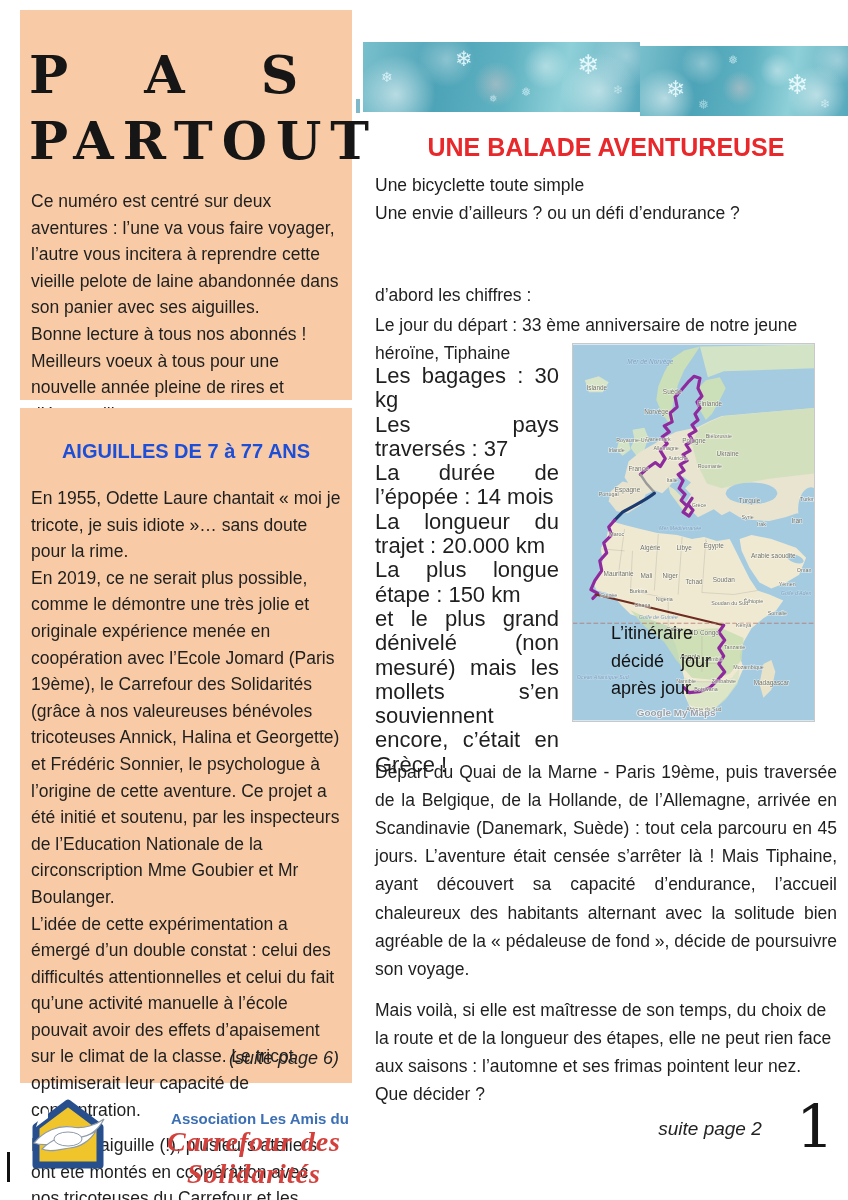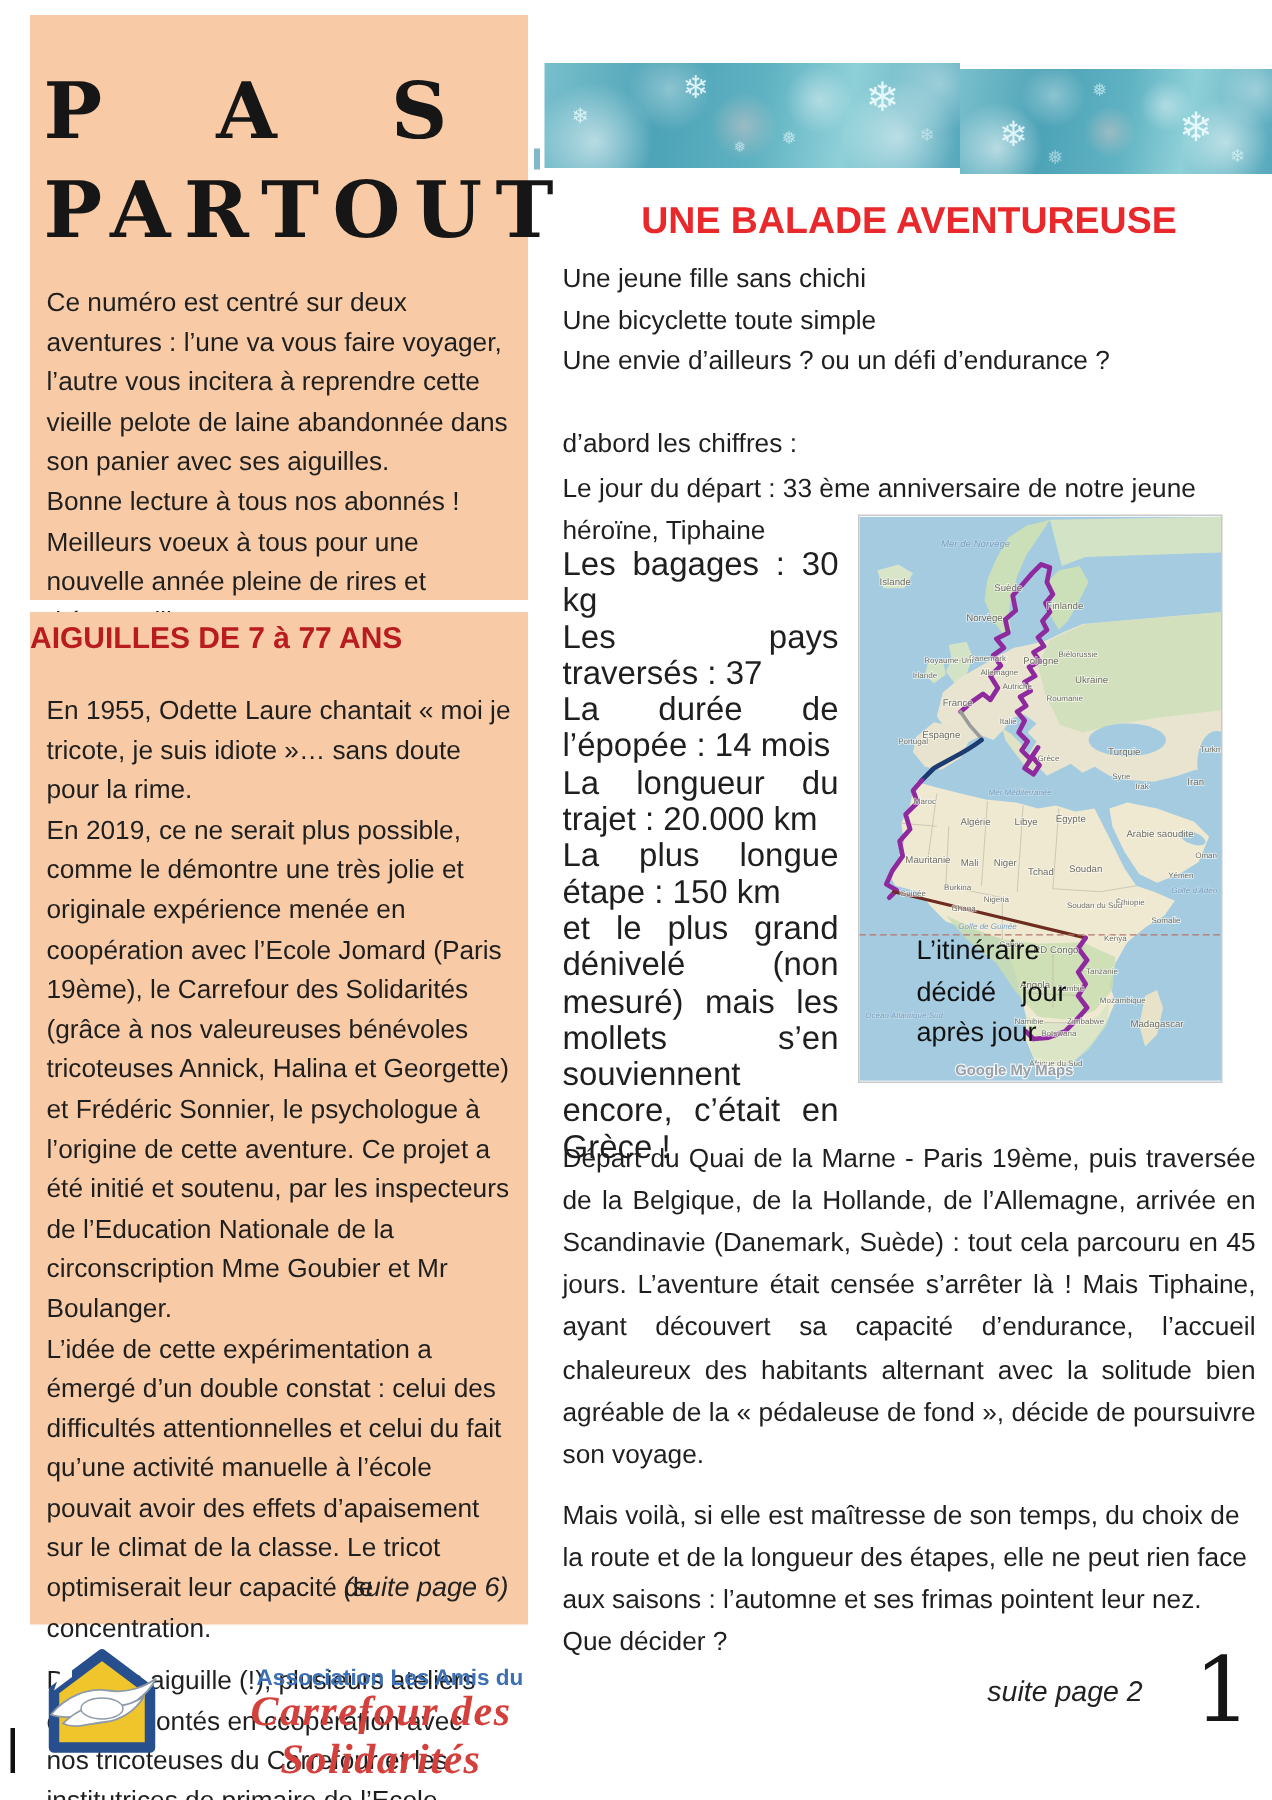--- a/index.html
+++ b/index.html
@@ -12,21 +12,21 @@
   #box-article{top:408px;height:675px;}
 
   .masthead-title{font-family:"DejaVu Serif","Liberation Serif",serif;font-weight:bold;color:#161616;
                   line-height:66px;white-space:nowrap;margin:0;padding-left:9px;}
   #title-line1{padding-top:32px;font-size:52px;letter-spacing:29px;}
   #title-line2{font-size:52px;letter-spacing:9px;}
 
   .intro-text{padding:14px 11px 0 11px;font-size:17.5px;line-height:26.6px;}
   .intro-text p{margin:0;}
 
-  .section-heading{margin:0;padding-top:7px;text-align:left;font-size:20px;font-weight:bold;color:#b91c1c;}
+  .section-heading{margin:0;padding-top:32px;text-align:center;font-size:20px;font-weight:bold;color:#1d4ed8;}
   .left-body{padding:22px 11px 0 11px;font-size:17.5px;line-height:26.6px;}
   .left-body p{margin:0;}
   .left-body p.spaced{margin-top:9px;}
   .suite-left{position:absolute;right:13px;bottom:14px;font-style:italic;font-size:18px;color:#222;}
 
   
   .banner{position:absolute;overflow:hidden;
     background:
       radial-gradient(circle at 12% 75%, rgba(255,255,255,.55), rgba(255,255,255,0) 16%),
       radial-gradient(circle at 30% 25%, rgba(255,255,255,.35), rgba(255,255,255,0) 14%),
@@ -114,21 +114,20 @@
     <span class="flake" style="left:88px;top:8px;font-size:12px;opacity:.6">❅</span>
     <span class="flake" style="left:146px;top:26px;font-size:27px;opacity:.95">❄</span>
     <span class="flake" style="left:180px;top:52px;font-size:12px;opacity:.6">❄</span>
     <span class="flake" style="left:58px;top:52px;font-size:13px;opacity:.5">❅</span>
   </div>
   <div id="banner-sliver"></div>
 
   <h2 class="right-heading">UNE BALADE AVENTUREUSE</h2>
 
   <div id="intro-lines">
-    <div>Une jeune fille sans chichi</div>
     <div>Une bicyclette toute simple</div>
     <div>Une envie d’ailleurs ? ou un défi d’endurance ?</div>
   </div>
 
   <div id="chiffres">d’abord les chiffres :</div>
   <div id="depart">Le jour du départ : 33 ème anniversaire de notre jeune héroïne, Tiphaine</div>
 
   <div id="stats">
     <div>Les bagages : 30 kg</div>
     <div>Les pays traversés : 37</div>

